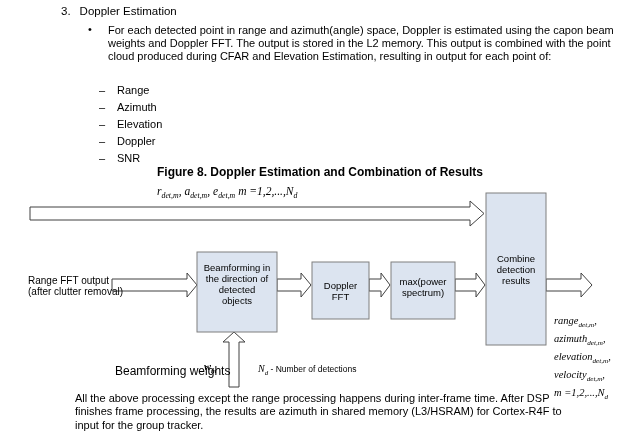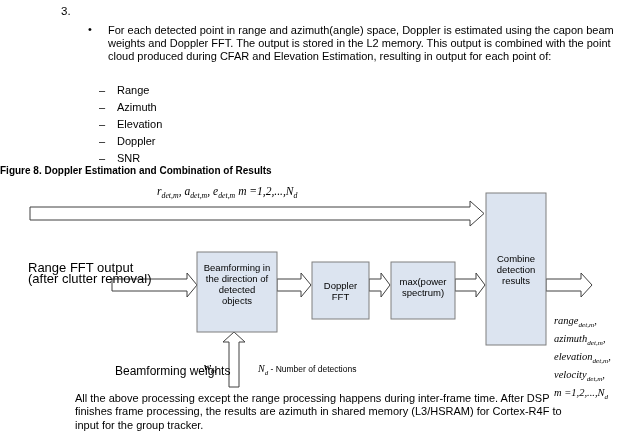--- a/index.html
+++ b/index.html
@@ -14,32 +14,32 @@
   .abs { position: absolute; }
 
   .heading-row { left: 61px; top: 5px; display: flex; gap: 9px; font-size: 11.5px; }
   .bullet-glyph { left: 88px; top: 23px; font-size: 11px; }
   .bullet-text { left: 108px; top: 24px; width: 512px; font-size: 11px; line-height: 13.2px; }
 
   .dash-list { left: 99px; top: 84px; }
   .dash-row { display: flex; height: 17px; font-size: 11px; }
   .dash-glyph { width: 18px; }
 
-  .caption { left: 0; top: 165px; width: 640px; font-weight: bold; font-size: 10px; }
+  .caption { left: 0; top: 165px; width: 640px; text-align: center; font-weight: bold; font-size: 12px; }
 
   svg.diagram { position: absolute; left: 0; top: 0; }
   .boxrect { stroke: #7f7f7f; stroke-width: 1; }
   .arrow { stroke: #404040; stroke-width: 1; }
 
   .math { font-family: "Liberation Serif", serif; font-style: italic; }
   .math sub { font-size: 0.68em; }
 
   .top-math { left: 157px; top: 185px; font-size: 11.5px; white-space: nowrap; }
 
-  .input-label { left: 28px; top: 263px; font-size: 13px; line-height: 10.5px; }
+  .input-label { left: 28px; top: 276px; font-size: 10px; line-height: 10.5px; }
 
   .boxtext {
     display: flex; flex-direction: column; align-items: center; justify-content: center;
     text-align: center; font-size: 9.5px; line-height: 11px;
   }
   #bt-beamforming { left: 197px; top: 244px; width: 80px; height: 80px; }
   #bt-doppler     { left: 312px; top: 262px; width: 57px; height: 57px; }
   #bt-max         { left: 391px; top: 262px; width: 64px; height: 50px; }
   #bt-combine     { left: 486px; top: 193px; width: 60px; height: 152px; border-radius: 30px; }
 
@@ -51,20 +51,21 @@
   .nd-note   { left: 258px; top: 363px; font-size: 8.5px; }
   .nd-note .math { font-size: 10px; }
 
   .footer { left: 75px; top: 392px; width: 512px; font-size: 11px; line-height: 13.4px; }
 </style>
 </head>
 <body>
 
 <div class="abs heading-row">
   <span>3.</span>
+  <span>Doppler Estimation</span>
 </div>
 
 <span class="abs bullet-glyph">•</span>
 <div class="abs bullet-text">For each detected point in range and azimuth(angle) space, Doppler is estimated using the capon beam weights and Doppler FFT. The output is stored in the L2 memory. This output is combined with the point cloud produced during CFAR and Elevation Estimation, resulting in output for each point of:</div>
 
 <div class="abs dash-list">
   <div class="dash-row">
     <span class="dash-glyph">–</span>
     <span>Range</span>
   </div>

